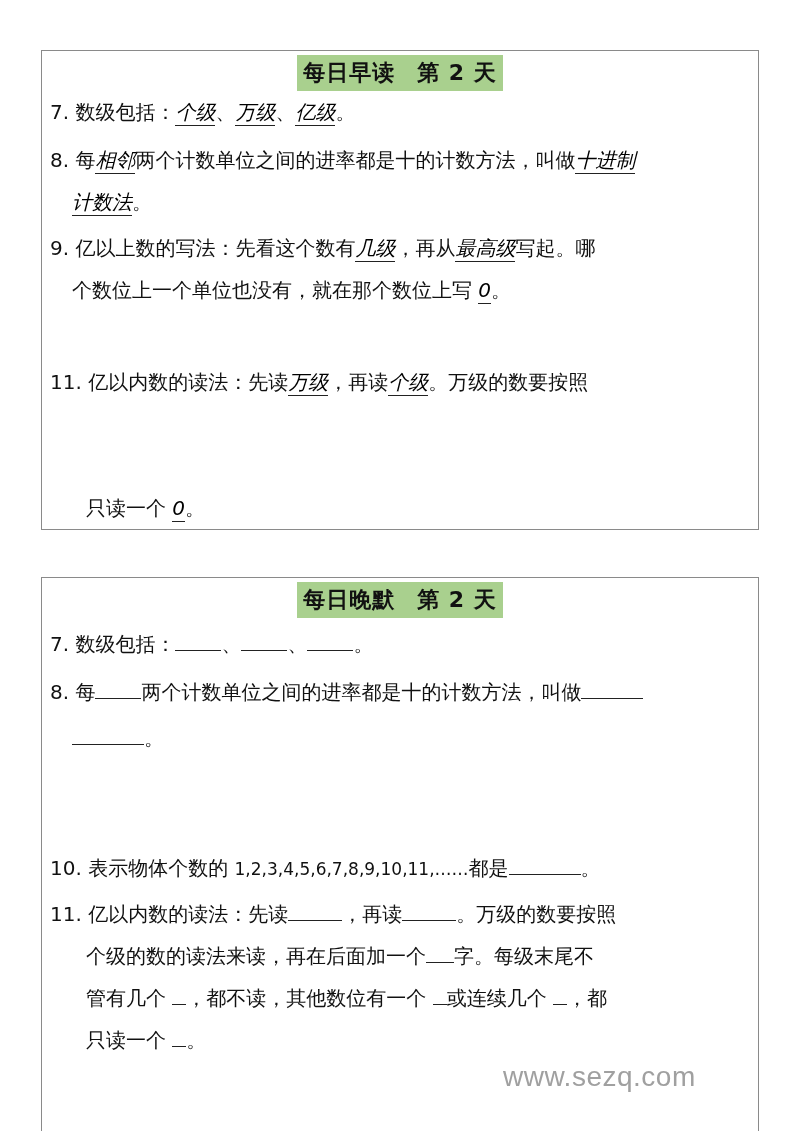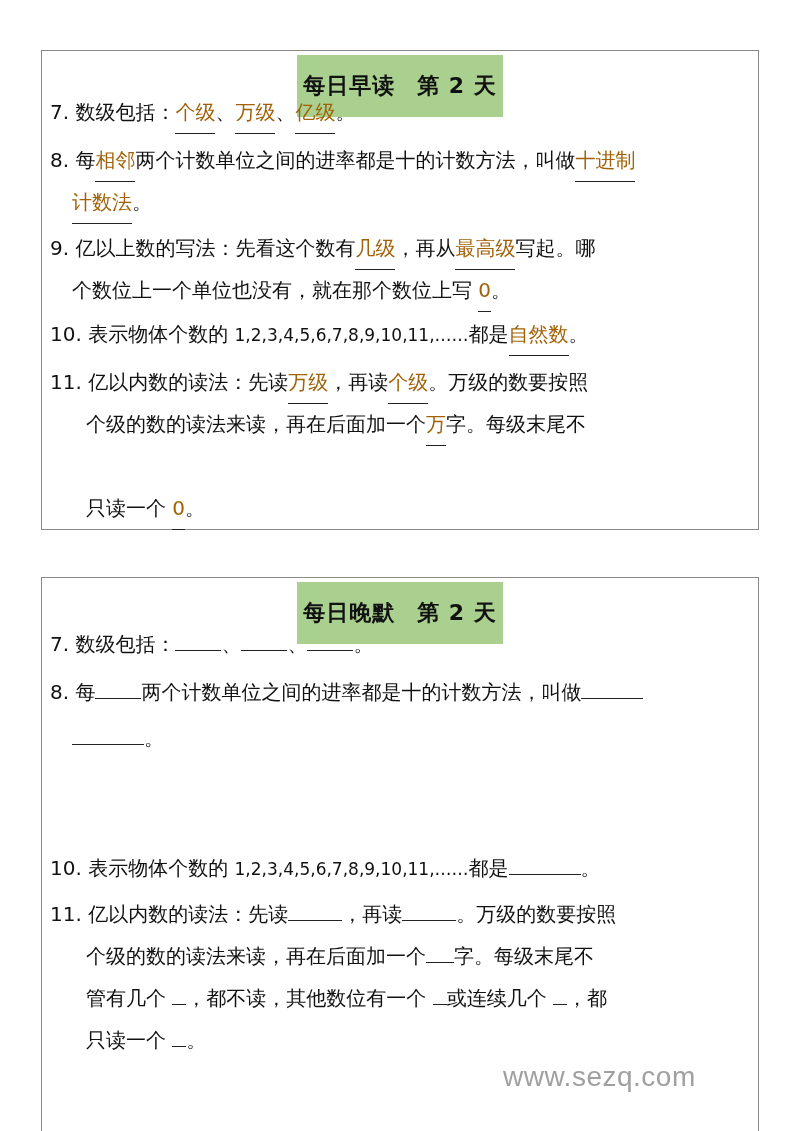--- a/index.html
+++ b/index.html
@@ -1,26 +1,26 @@
 <!DOCTYPE html>
 <html><head>
 <meta charset="utf-8">
 <style>
   html, body { margin:0; padding:0; background:#ffffff; }
   body { width:800px; height:1131px; position:relative; font-family:"DejaVu Sans", "Liberation Sans", sans-serif; color:#111; }
   .card { position:absolute; left:41px; width:718px; border:1.5px solid #8a8a8a; box-sizing:border-box; background:#fff; }
   .card.morning { top:50px; height:480px; }
   .card.evening { top:577px; height:591px; }
   .title-wrap { text-align:center; height:40px; padding-top:4px; }
-  .title { display:inline-block; background:#a9d08e; font-weight:bold; font-size:22px; padding:15px 6px; line-height:32px; letter-spacing:1px; }
+  .title { display:inline-block; background:#a9d08e; font-weight:bold; font-size:22px; padding:2px 6px; line-height:32px; letter-spacing:1px; }
   .title .gap { display:inline-block; width:22px; }
   .line { position:absolute; left:8px; font-size:20px; line-height:26px; white-space:nowrap; }
   .indent1 { left:30px; }
   .indent2 { left:44px; }
-  .ans { color:#a16207; border-bottom:1.5px solid #222; padding-bottom:9px; }
+  .ans { color:#000000; border-bottom:1.5px solid #222; padding-bottom:1px;font-style:italic; }
   .blank { display:inline-block; border-bottom:1.5px solid #222; height:20px; vertical-align:baseline; }
   .b1 { width:14px; } .b2 { width:28px; } .b4 { width:46px; } .b5 { width:54px; } .b6 { width:62px; } .b7 { width:72px; }
   .nums { font-size:17px; }
   .watermark { position:absolute; left:503px; top:1061px; font-family:"Liberation Sans", sans-serif; font-size:28px; color:#a0a0a0; letter-spacing:0.5px; }
 </style>
 </head>
 <body>
 
 <div class="card morning">
   <div class="title-wrap">
@@ -28,24 +28,22 @@
   </div>
 
   <div class="line" style="top:48px"><span>7. 数级包括：</span><span class="ans">个级</span><span>、</span><span class="ans">万级</span><span>、</span><span class="ans">亿级</span><span>。</span></div>
 
   <div class="line" style="top:96px"><span>8. 每</span><span class="ans">相邻</span><span>两个计数单位之间的进率都是十的计数方法，叫做</span><span class="ans">十进制</span></div>
   <div class="line indent1" style="top:138px"><span class="ans">计数法</span><span>。</span></div>
 
   <div class="line" style="top:184px"><span>9. 亿以上数的写法：先看这个数有</span><span class="ans">几级</span><span>，再从</span><span class="ans">最高级</span><span>写起。哪</span></div>
   <div class="line indent1" style="top:226px"><span>个数位上一个单位也没有，就在那个数位上写 </span><span class="ans">0</span><span>。</span></div>
 
-  <div class="line" style="top:270px"><span>10. 表示物体个数的 </span><span class="nums">1,2,3,4,5,6,7,8,9,10,11,……</span><span>都是</span><span class="ans">自然数</span><span>。</span></div>
 
   <div class="line" style="top:318px"><span>11. 亿以内数的读法：先读</span><span class="ans">万级</span><span>，再读</span><span class="ans">个级</span><span>。万级的数要按照</span></div>
-  <div class="line indent2" style="top:360px"><span>个级的数的读法来读，再在后面加一个</span><span class="ans">万</span><span>字。每级末尾不</span></div>
   <div class="line indent2" style="top:444px"><span>只读一个 </span><span class="ans">0</span><span>。</span></div>
 </div>
 
 <div class="card evening">
   <div class="title-wrap">
     <span class="title"><span>每日晚默</span><span class="gap"></span><span>第 2 天</span></span>
   </div>
 
   <div class="line" style="top:52px"><span>7. 数级包括：</span><span class="blank b4"></span><span>、</span><span class="blank b4"></span><span>、</span><span class="blank b4"></span><span>。</span></div>
 

